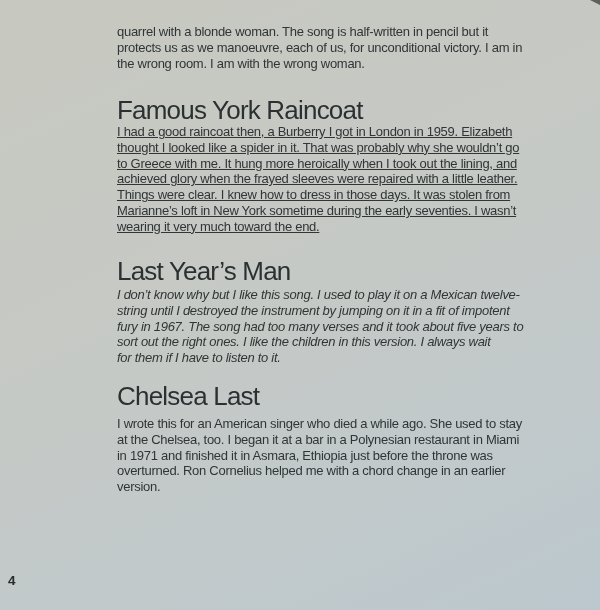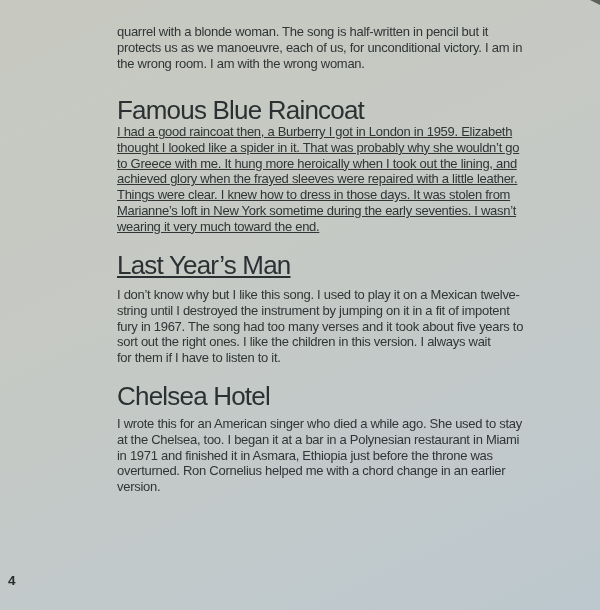--- a/index.html
+++ b/index.html
@@ -39,22 +39,22 @@
     font-size: 26px;
     line-height: 26px;
     font-weight: 400;
     letter-spacing: -0.8px;
     white-space: pre;
     color: #2b3132;
   }
   .intro      { top: 24px; }
   .h-famous   { top: 97px; }
   .p-famous   { top: 124px; text-decoration: underline; }
-  .h-lastyear { top: 252px; text-decoration: underline; }
-  .p-lastyear { top: 287px; }
+  .h-lastyear { top: 258px; }
+  .p-lastyear { top: 287px; font-style: italic; }
   .h-chelsea  { top: 383px; }
   .p-chelsea  { top: 416px; }
   .page-number {
     position: absolute;
     left: 8px;
     top: 573px;
     font-size: 13.5px;
     font-weight: 700;
     letter-spacing: 0;
     color: #262b2c;
@@ -76,39 +76,39 @@
 <div class="page">
 
   <div class="corner-artifact"></div>
 
   <div class="content">
 
     <p class="body-text intro">quarrel with a blonde woman. The song is half-written in pencil but it
 protects us as we manoeuvre, each of us, for unconditional victory. I am in
 the wrong room. I am with the wrong woman.</p>
 
-    <h2 class="section-title h-famous">Famous Blue Raincoat</h2>
+    <h2 class="section-title h-famous">Famous York Raincoat</h2>
 
     <p class="body-text p-famous">I had a good raincoat then, a Burberry I got in London in 1959. Elizabeth
 thought I looked like a spider in it. That was probably why she wouldn’t go
 to Greece with me. It hung more heroically when I took out the lining, and
 achieved glory when the frayed sleeves were repaired with a little leather.
 Things were clear. I knew how to dress in those days. It was stolen from
 Marianne’s loft in New York sometime during the early seventies. I wasn’t
 wearing it very much toward the end.</p>
 
     <h2 class="section-title h-lastyear">Last Year’s Man</h2>
 
     <p class="body-text p-lastyear">I don’t know why but I like this song. I used to play it on a Mexican twelve-
 string until I destroyed the instrument by jumping on it in a fit of impotent
 fury in 1967. The song had too many verses and it took about five years to
 sort out the right ones. I like the children in this version. I always wait
 for them if I have to listen to it.</p>
 
-    <h2 class="section-title h-chelsea">Chelsea Hotel</h2>
+    <h2 class="section-title h-chelsea">Chelsea Last</h2>
 
     <p class="body-text p-chelsea">I wrote this for an American singer who died a while ago. She used to stay
 at the Chelsea, too. I began it at a bar in a Polynesian restaurant in Miami
 in 1971 and finished it in Asmara, Ethiopia just before the throne was
 overturned. Ron Cornelius helped me with a chord change in an earlier
 version.</p>
 
   </div>
 
   <div class="page-number">4</div>

